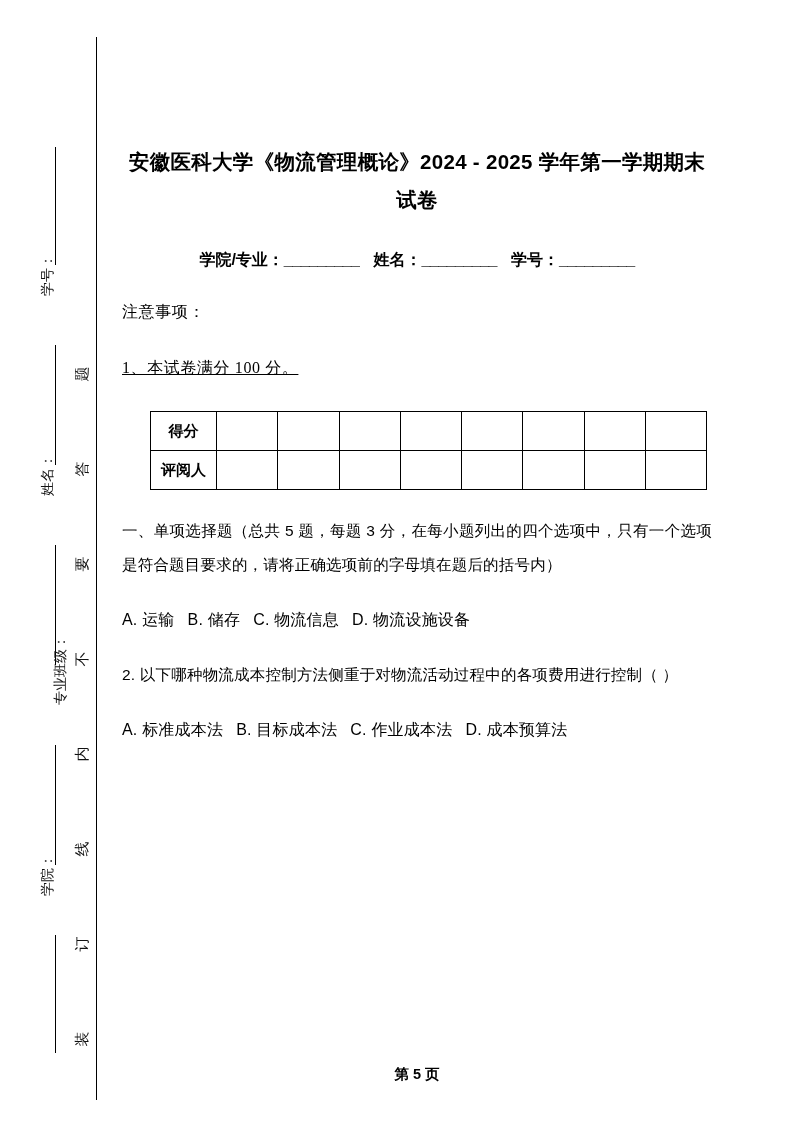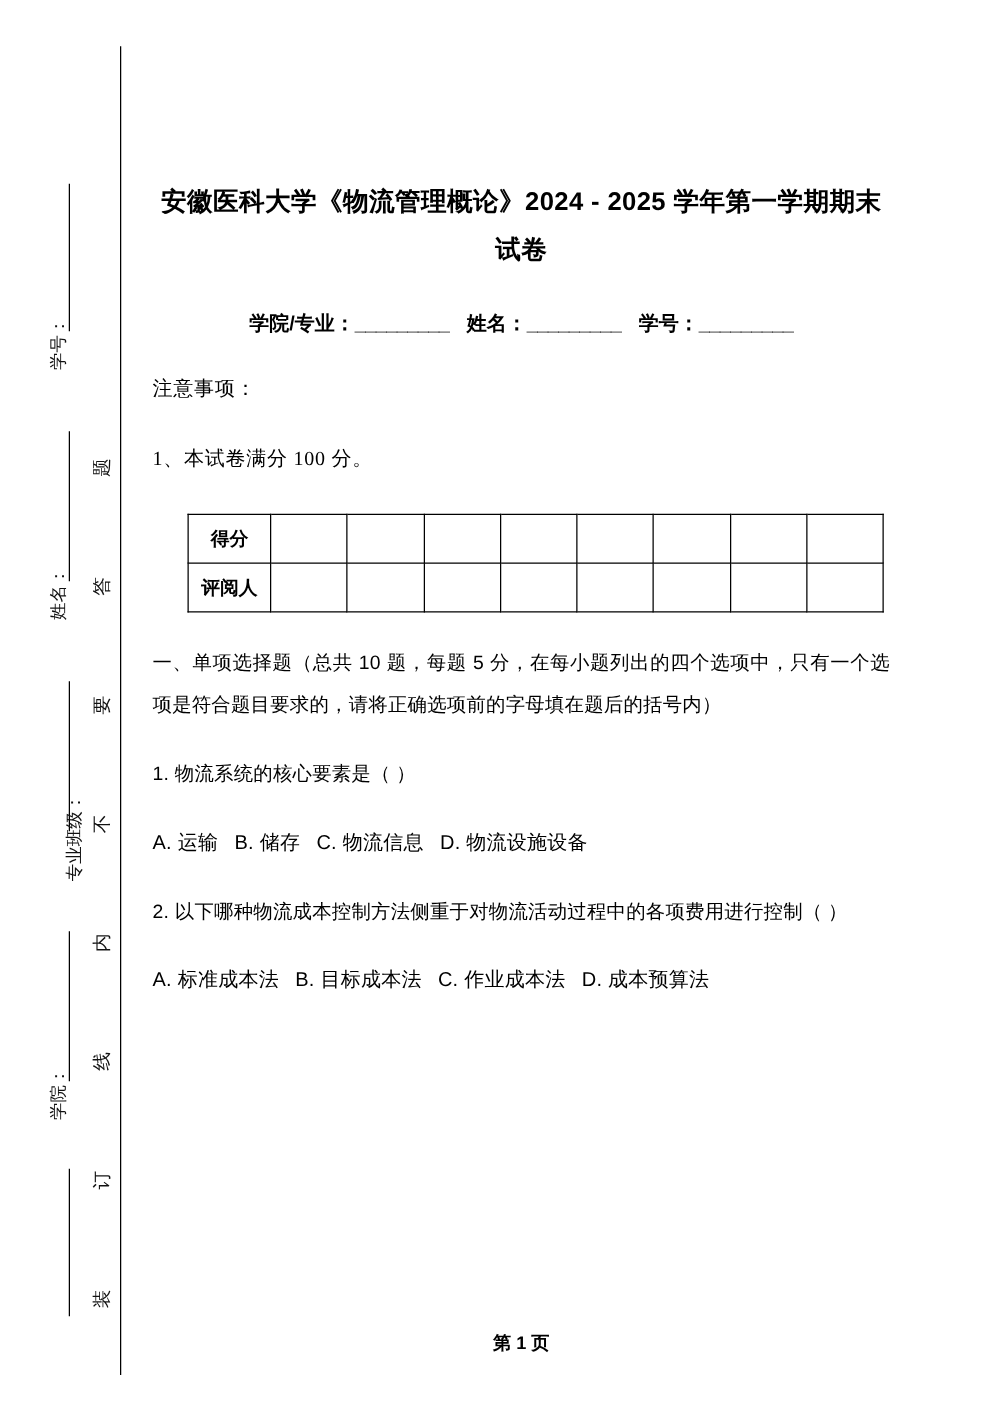--- a/index.html
+++ b/index.html
@@ -116,20 +116,21 @@
     margin-top: 26px;
     font-size: 16px;
     line-height: 26px;
     letter-spacing: 0.6px;
   }
   .notice-item {
     margin-top: 30px;
     font-size: 16px;
     line-height: 26px;
     letter-spacing: 0.6px;
+    text-decoration: underline;
   }
   .u-val {
     border-bottom: 1.3px solid #000;
     padding: 0 3px;
   }
 
   
   .score-table {
     margin-top: 30px;
     margin-left: 28px;
@@ -262,30 +263,29 @@
         <td class="cell"></td>
         <td class="cell"></td>
         <td class="cell"></td>
         <td class="cell"></td>
         <td class="cell"></td>
         <td class="cell"></td>
       </tr>
     </tbody>
       </table>
 
-    <div class="section-head">一、单项选择题（总共 10 题，每题 5 分，在每小题列出的四个选项中，只有一个选项是符合题目要求的，请将正确选项前的字母填在题后的括号内）</div>
-
-    <div class="q-stem">1. 物流系统的核心要素是（   ）</div>
+    <div class="section-head">一、单项选择题（总共 5 题，每题 3 分，在每小题列出的四个选项中，只有一个选项是符合题目要求的，请将正确选项前的字母填在题后的括号内）</div>
+
     <div class="q-options">
       <span class="opt">A. 运输</span><span class="opt">B. 储存</span><span class="opt">C. 物流信息</span><span class="opt">D. 物流设施设备</span>
     </div>
 
     <div class="q-stem">2. 以下哪种物流成本控制方法侧重于对物流活动过程中的各项费用进行控制（   ）</div>
     <div class="q-options">
       <span class="opt">A. 标准成本法</span><span class="opt">B. 目标成本法</span><span class="opt">C. 作业成本法</span><span class="opt">D. 成本预算法</span>
     </div>
 
     <div class="footer">
-      <span>第 1 页</span>
+      <span>第 5 页</span>
     </div>
 
   </div>
 </div>
 
 </body></html>

